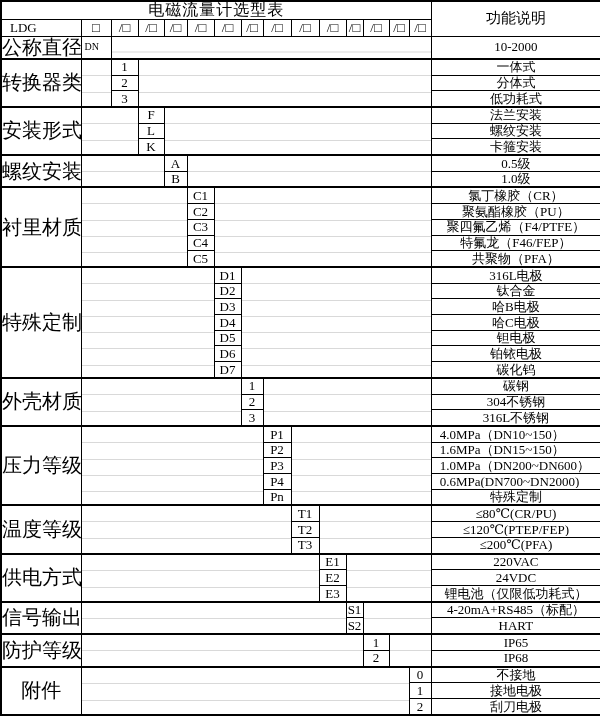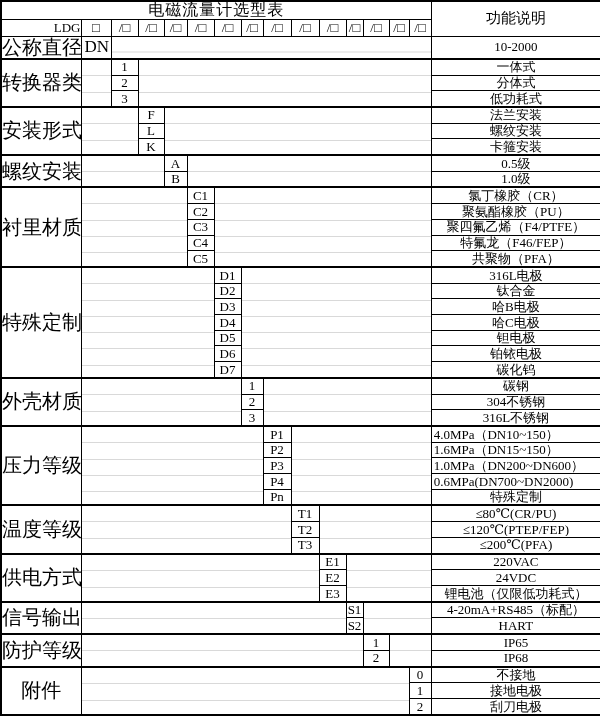--- a/index.html
+++ b/index.html
@@ -13,25 +13,25 @@
     border:2px solid #000;
   }
   td{
     border:1px solid #000;padding:0;margin:0;text-align:center;
     font-size:13px;line-height:1.05;white-space:nowrap;overflow:hidden;
     vertical-align:middle;
   }
   .title{font-size:16px;letter-spacing:1px;}
   .fhead{font-size:15px;text-align:center;}
   .lbl{font-size:20px;letter-spacing:0px;}
-  .mprefix{text-align:right;padding-left:24px;font-size:13px;}
-  .dncode{text-align:left;padding-left:3px;font-size:17px;}
+  .mprefix{text-align:left;padding-left:8px;font-size:13px;}
+  .dncode{text-align:left;padding-left:3px;font-size:10px;}
   .code{font-size:13px;}
   .desc{font-size:13px;border-radius:6px;}
-  .ta-l{text-align:left;padding-left:2px;}
+  .ta-l{text-align:left;padding-left:8px;}
   .slot{font-size:13px;padding:0;}
   
   .fill{
     background-image:repeating-linear-gradient(
       to bottom,
       rgba(0,0,0,0) 0px, rgba(0,0,0,0) 15.3px,
       #d9d9d9 15.3px, #d9d9d9 16.3px);
   }
   tr.gt td{border-top:2px solid #000;}
   tr.h-title{height:18px;margin-top:8px;}

